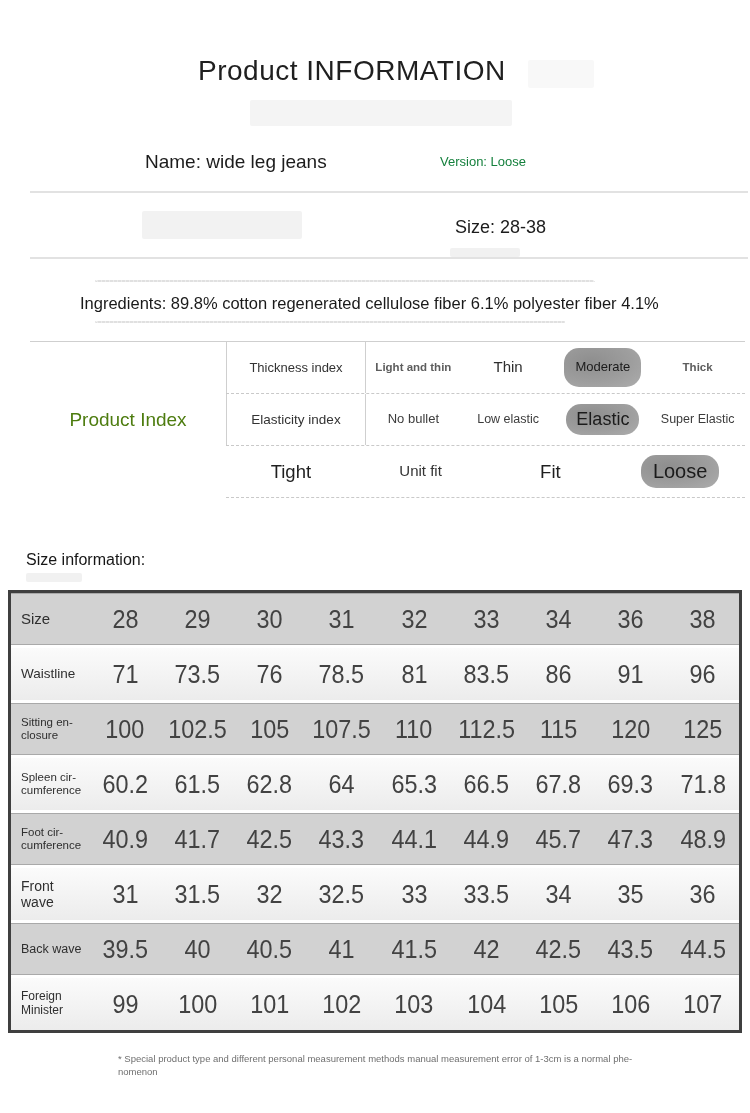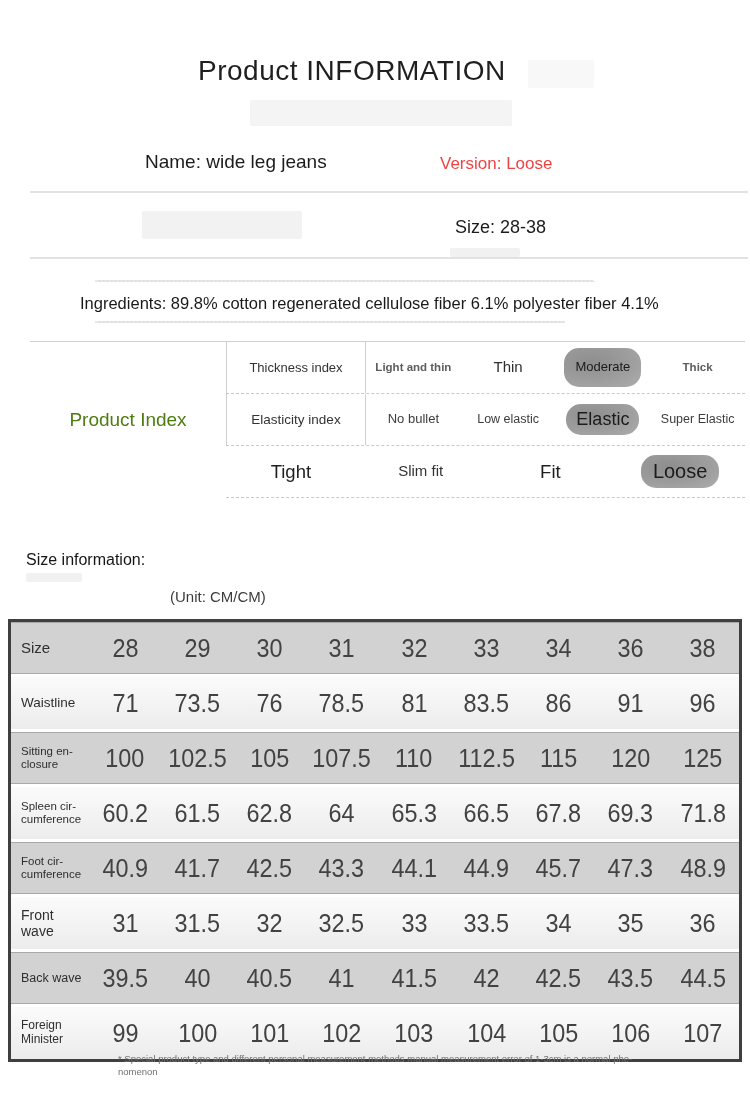--- a/index.html
+++ b/index.html
@@ -3,21 +3,21 @@
 <meta charset="utf-8">
 <style>
   html,body{margin:0;padding:0;background:#ffffff;}
   body{width:750px;height:1113px;position:relative;overflow:hidden;
        font-family:"Liberation Sans", sans-serif;color:#222;}
   .abs{position:absolute;}
 
   
   .title{left:198px;top:55px;font-size:28px;color:#1f1f1f;letter-spacing:0.5px;white-space:nowrap;}
   .name{left:145px;top:151px;font-size:19px;color:#1c1c1c;white-space:nowrap;}
-  .version{left:440px;top:154px;font-size:17px;color:#ef4444;white-space:nowrap;}
+  .version{left:440px;top:154px;font-size:13px;color:#15803d;white-space:nowrap;}
   .sizeRange{left:455px;top:217px;font-size:18px;color:#1c1c1c;white-space:nowrap;}
   .divider{height:0;border-top:2px solid #e2e2e2;}
   .d1{left:30px;top:191px;width:718px;}
   .d2{left:30px;top:257px;width:718px;}
   .ingredients{left:80px;top:294px;font-size:16.5px;color:#1a1a1a;white-space:nowrap;}
 
   
   .ghost{background:#f4f4f4;border-radius:2px;}
   .g1{left:250px;top:100px;width:262px;height:26px;}
   .g2{left:528px;top:60px;width:66px;height:28px;background:#f8f8f8;}
@@ -51,21 +51,21 @@
   .pill{display:inline-block;border-radius:15px;padding:11px 11px;color:#1b1b1b;
         background:radial-gradient(ellipse at 35% 35%, #8e8e8e 0%, #9d9d9d 55%, #adadad 100%);}
   .pi-row0 .pill{font-size:13px;}
   .pi-row1 .pill{font-size:18px;padding:4px 10px;}
   .pi-row2 .pill{font-size:20px;padding:4px 12px;}
 
   
   .si-heading{left:26px;top:551px;font-size:16px;color:#161616;white-space:nowrap;}
   .si-unit{left:170px;top:588px;font-size:15px;color:#3c3c3c;white-space:nowrap;}
 
-  .size-table{left:8px;top:590px;width:728px;border:3px solid #3f3f3f;background:#0369a1;margin-top:29px;}
+  .size-table{left:8px;top:590px;width:728px;border:3px solid #3f3f3f;background:#0369a1;}
   .st-row{display:grid;grid-template-columns:78px repeat(9,1fr);align-items:center;
           height:52px;border-bottom:3px solid #ffffff;}
   .st-row:last-child{border-bottom:none;}
   .st-row:nth-child(odd){background:#d2d2d2;
           box-shadow:inset 0 1px 0 #a9a9a9, inset 0 -1px 0 #a9a9a9;}
   .st-row:nth-child(even){background:linear-gradient(180deg,#fbfbfb 0%,#ececec 100%);}
   .st-label{padding-left:10px;color:#2f2f2f;line-height:1.15;}
   .st-row:nth-child(1) .st-label{font-size:15px;}
   .st-row:nth-child(2) .st-label{font-size:13.5px;}
   .st-row:nth-child(3) .st-label,
@@ -123,21 +123,21 @@
             <div class="pi-opt">Low elastic</div>
             <div class="pi-opt">
               <span class="pill">Elastic</span>
             </div>
             <div class="pi-opt">Super Elastic</div>
           </div>
         </div>
         <div class="pi-row pi-row2">
           <div class="pi-opts">
             <div class="pi-opt">Tight</div>
-            <div class="pi-opt">Slim fit</div>
+            <div class="pi-opt">Unit fit</div>
             <div class="pi-opt">Fit</div>
             <div class="pi-opt">
               <span class="pill">Loose</span>
             </div>
           </div>
         </div>
       </div>
   </div>
 
   <div class="abs si-heading">Size information:</div>

